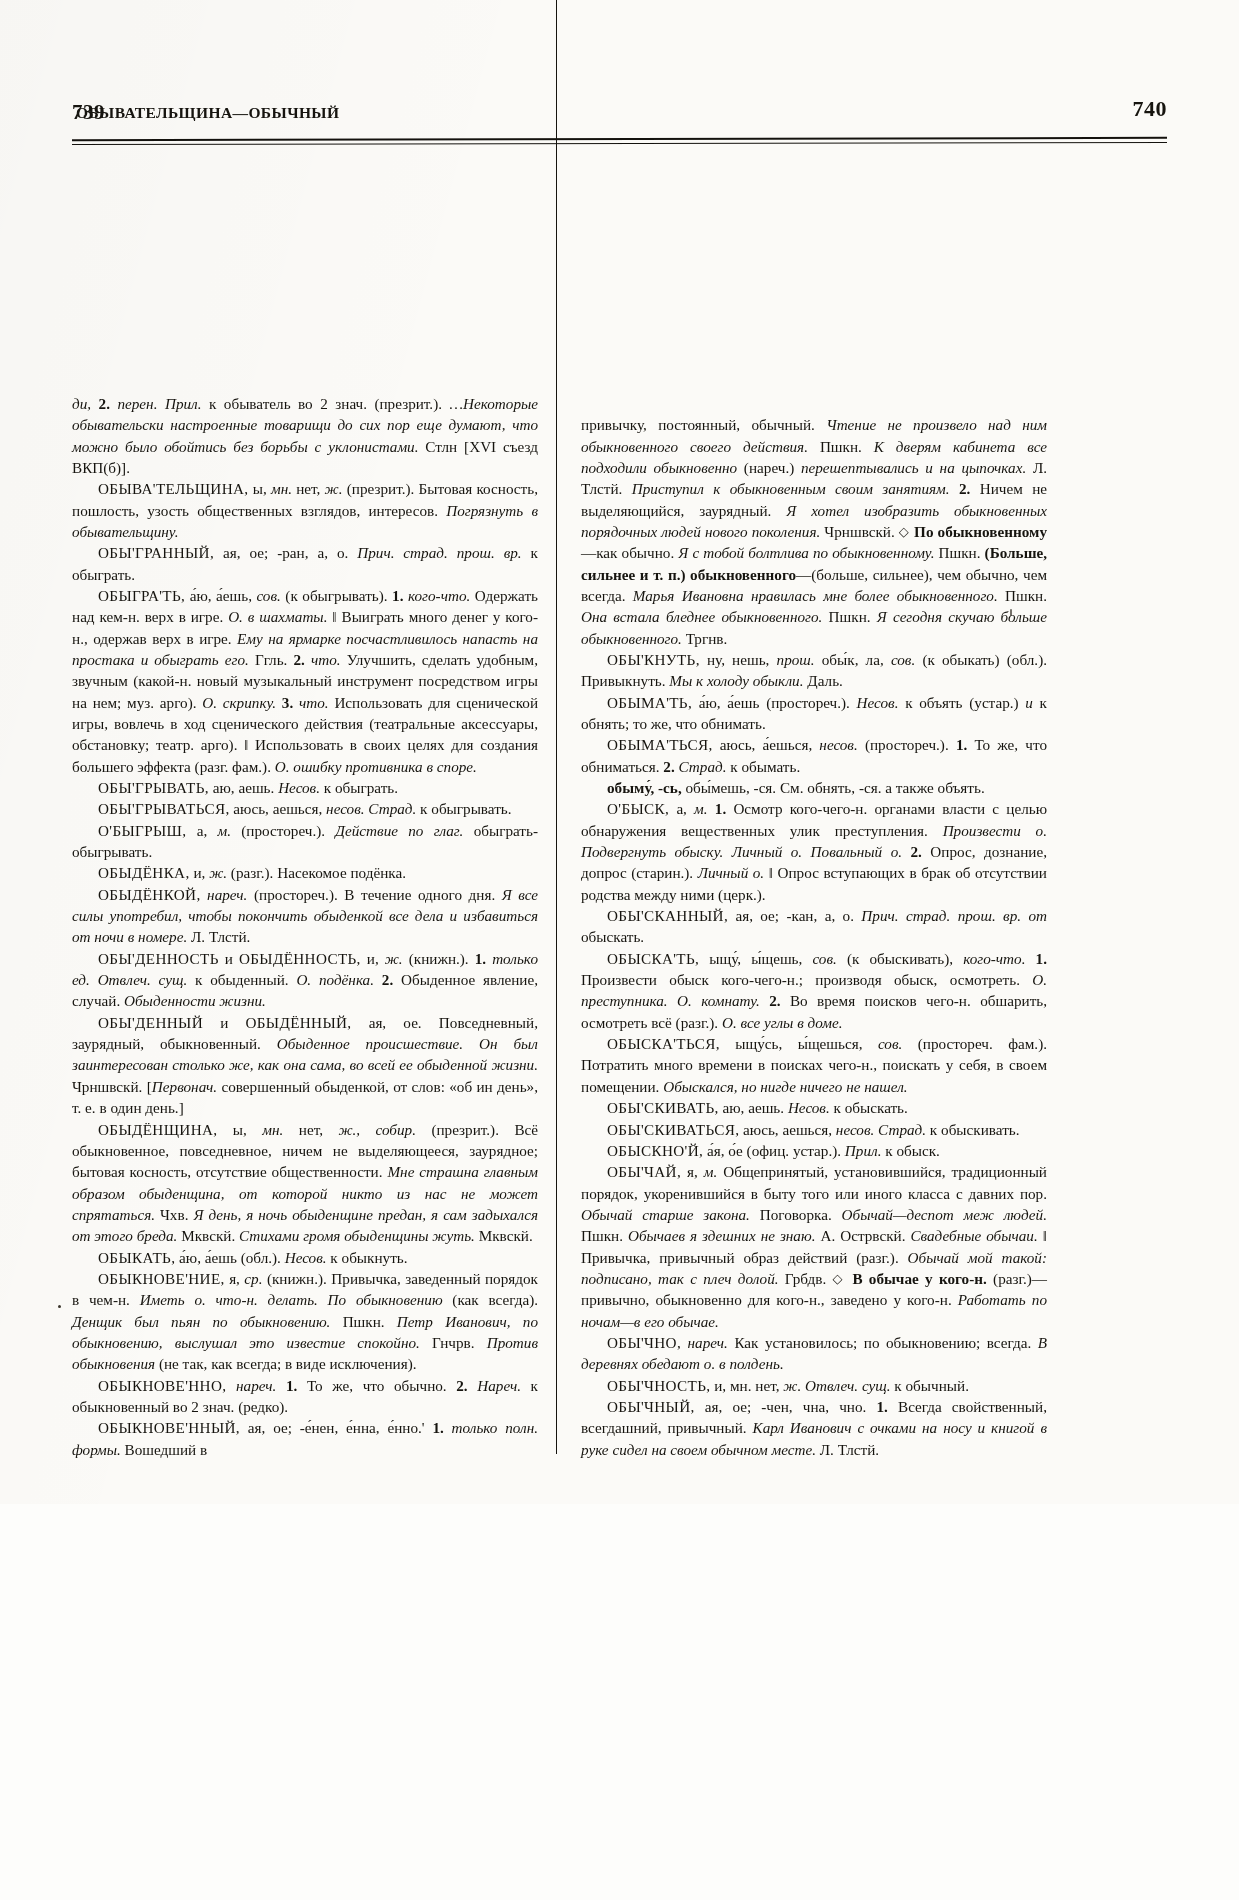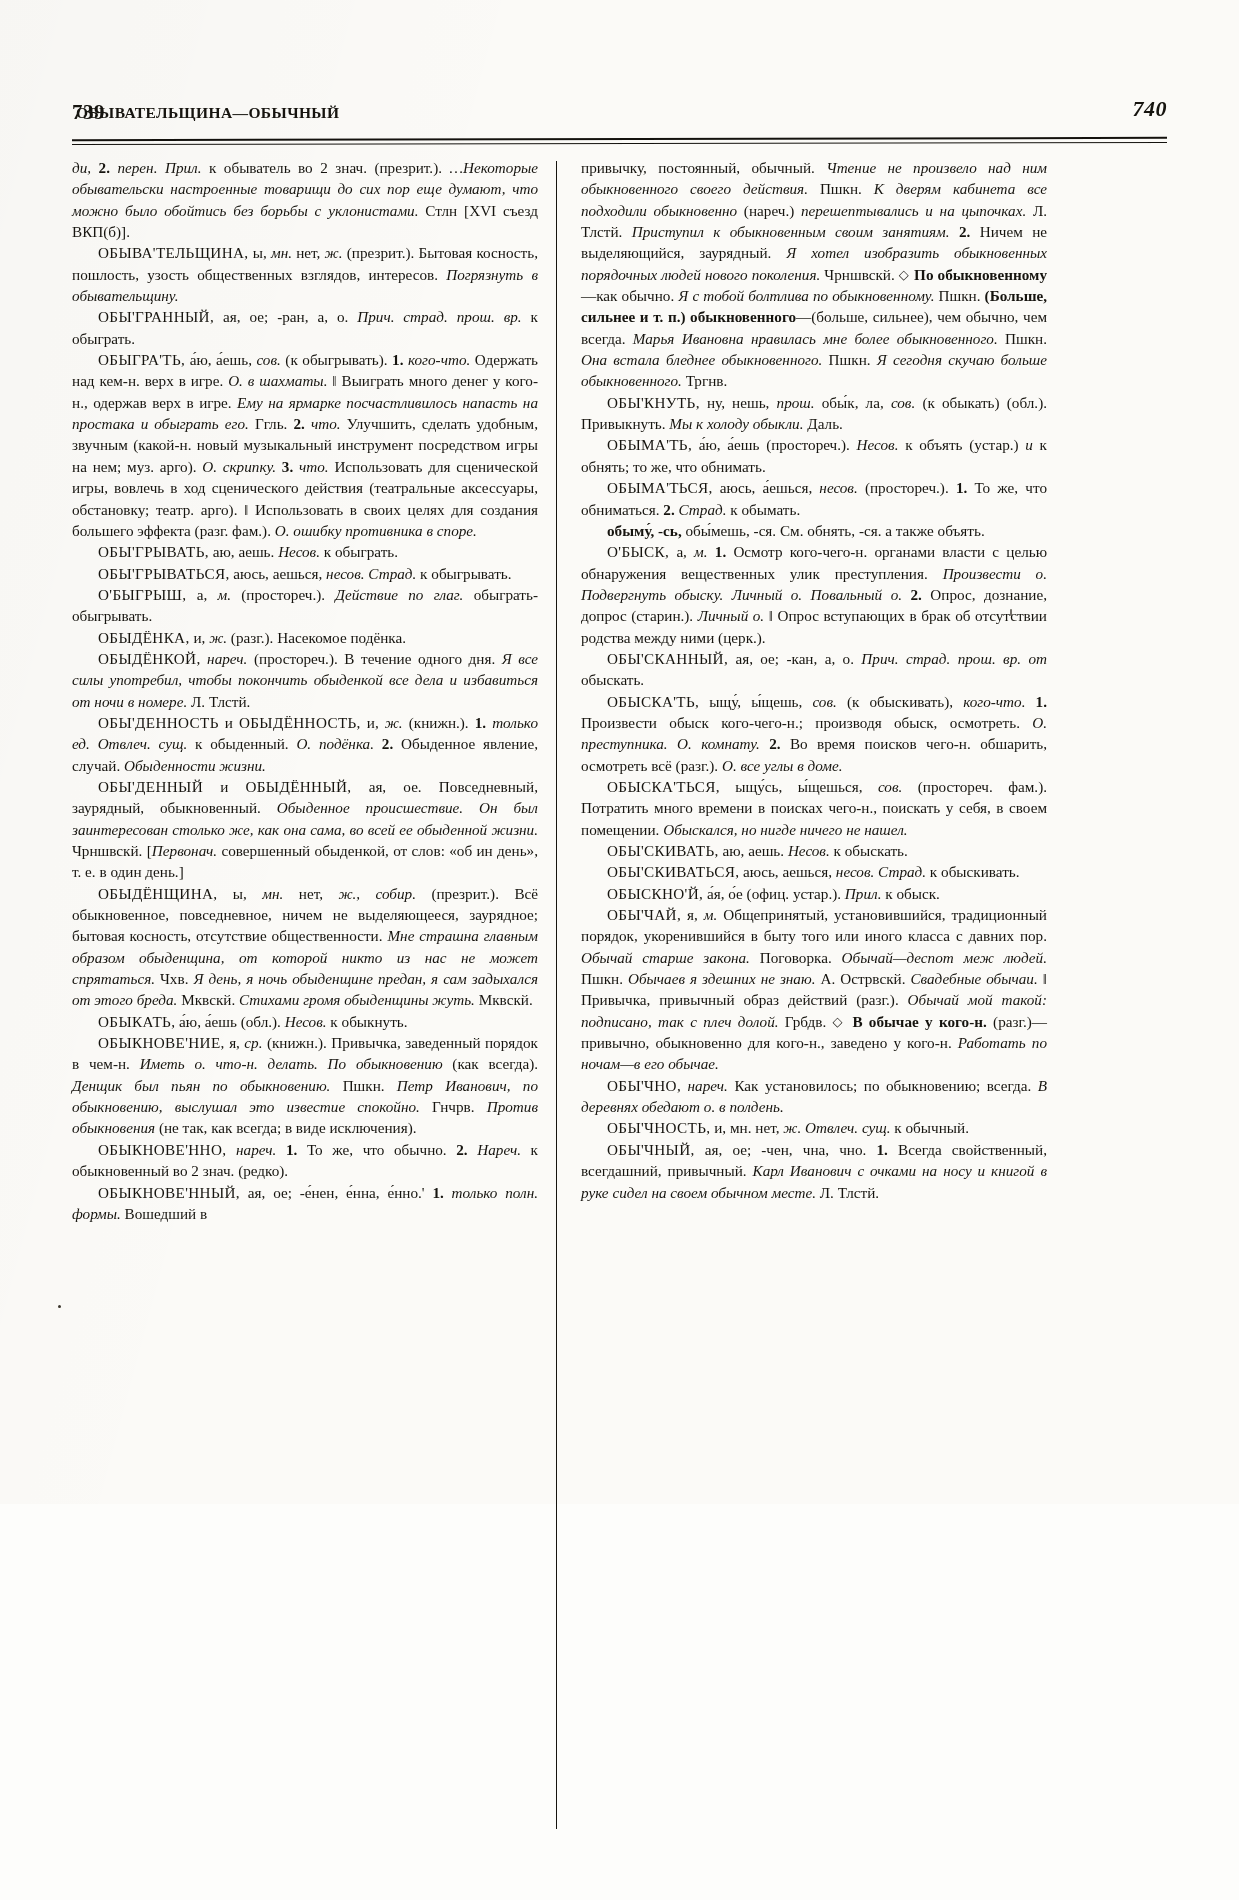--- a/index.html
+++ b/index.html
@@ -26,21 +26,21 @@
     height:40px;
   }
   .folio{
     position:absolute;
     font-weight:bold;
     font-size:21px;
     letter-spacing:0.5px;
     top:4px;
   }
   .folio.left{left:0;}
-  .folio.right{right:0;top:0px;font-size:22px;font-style:italic;}
+  .folio.right{right:0;top:0px;font-size:22px;}
   .runtitle{
     position:absolute;
     left:4px;right:0;
     top:8px;
     text-align:left;
     font-weight:bold;
     font-size:15.5px;
     letter-spacing:0.4px;
   }
   .rule-wrap{
@@ -50,20 +50,21 @@
   .rule-thick{height:2.4px;background:#14120e;transform:rotate(-0.12deg);}
   .rule-thin{height:1.2px;background:#14120e;margin-top:2.6px;transform:rotate(-0.1deg);}
 
   
   .cols{
     position:absolute;
     left:72px;right:68px;top:157px;
     bottom:44px;
     display:flex;
     gap:0px;
+    align-items:flex-end;
   }
   .col{
     width:466px;
     font-size:15.2px;
     line-height:21.35px;
     text-align:justify;
     text-justify:inter-word;
     hyphens:manual;
     -webkit-hyphens:manual;
   }

